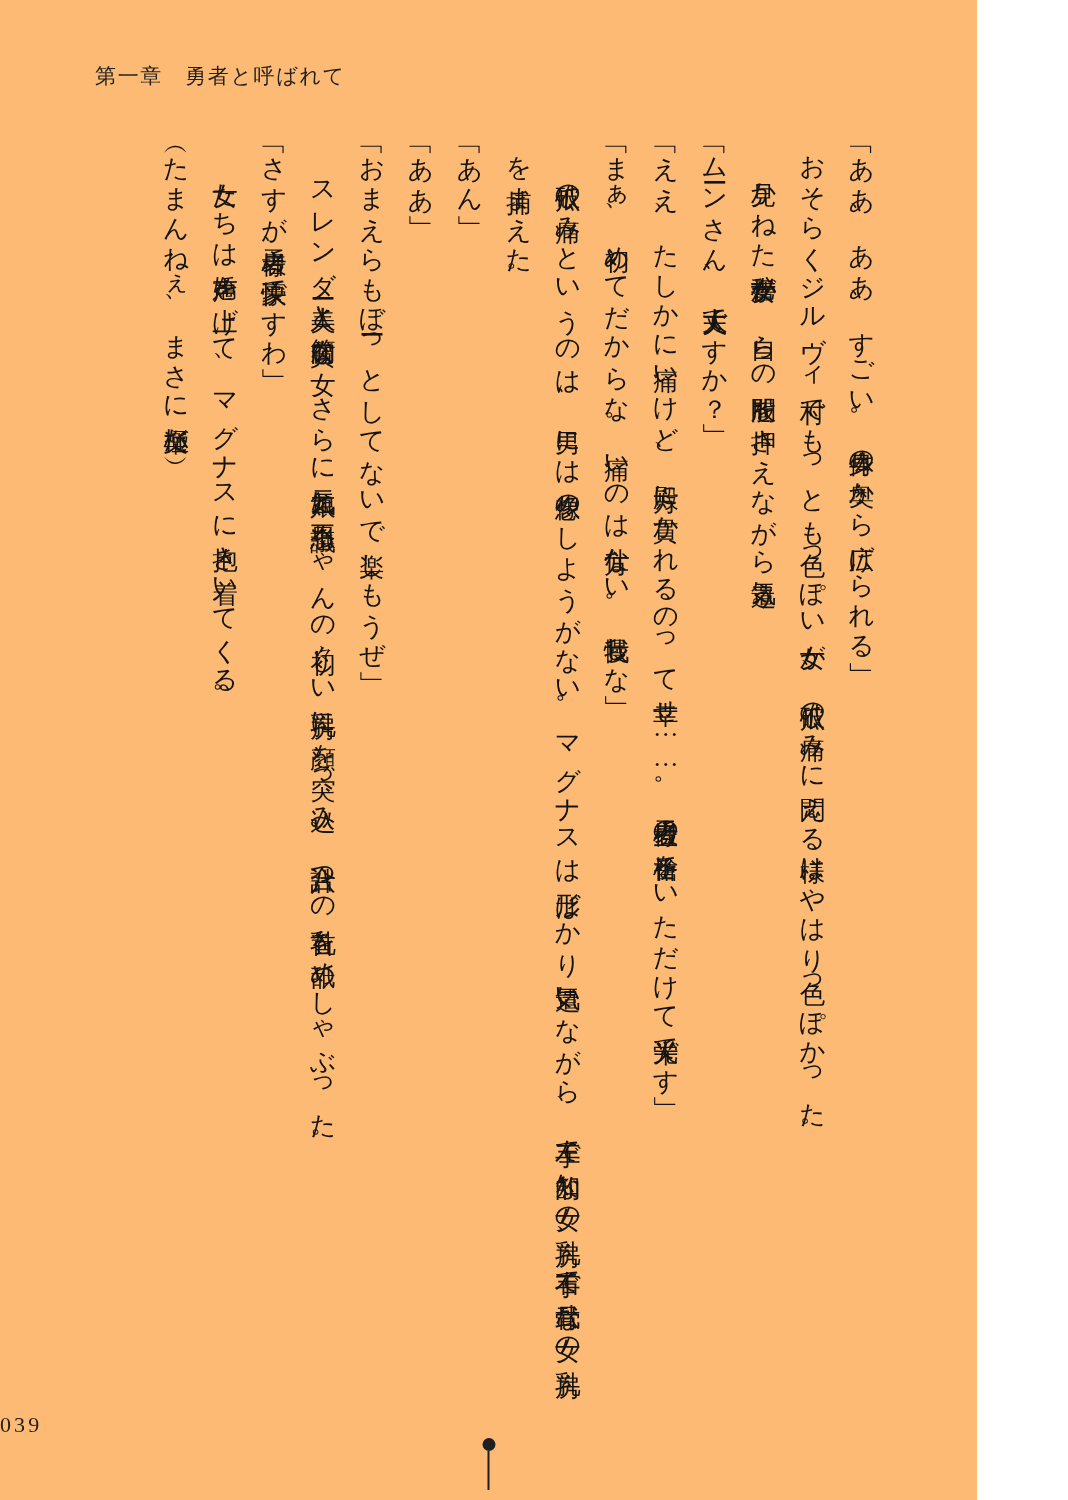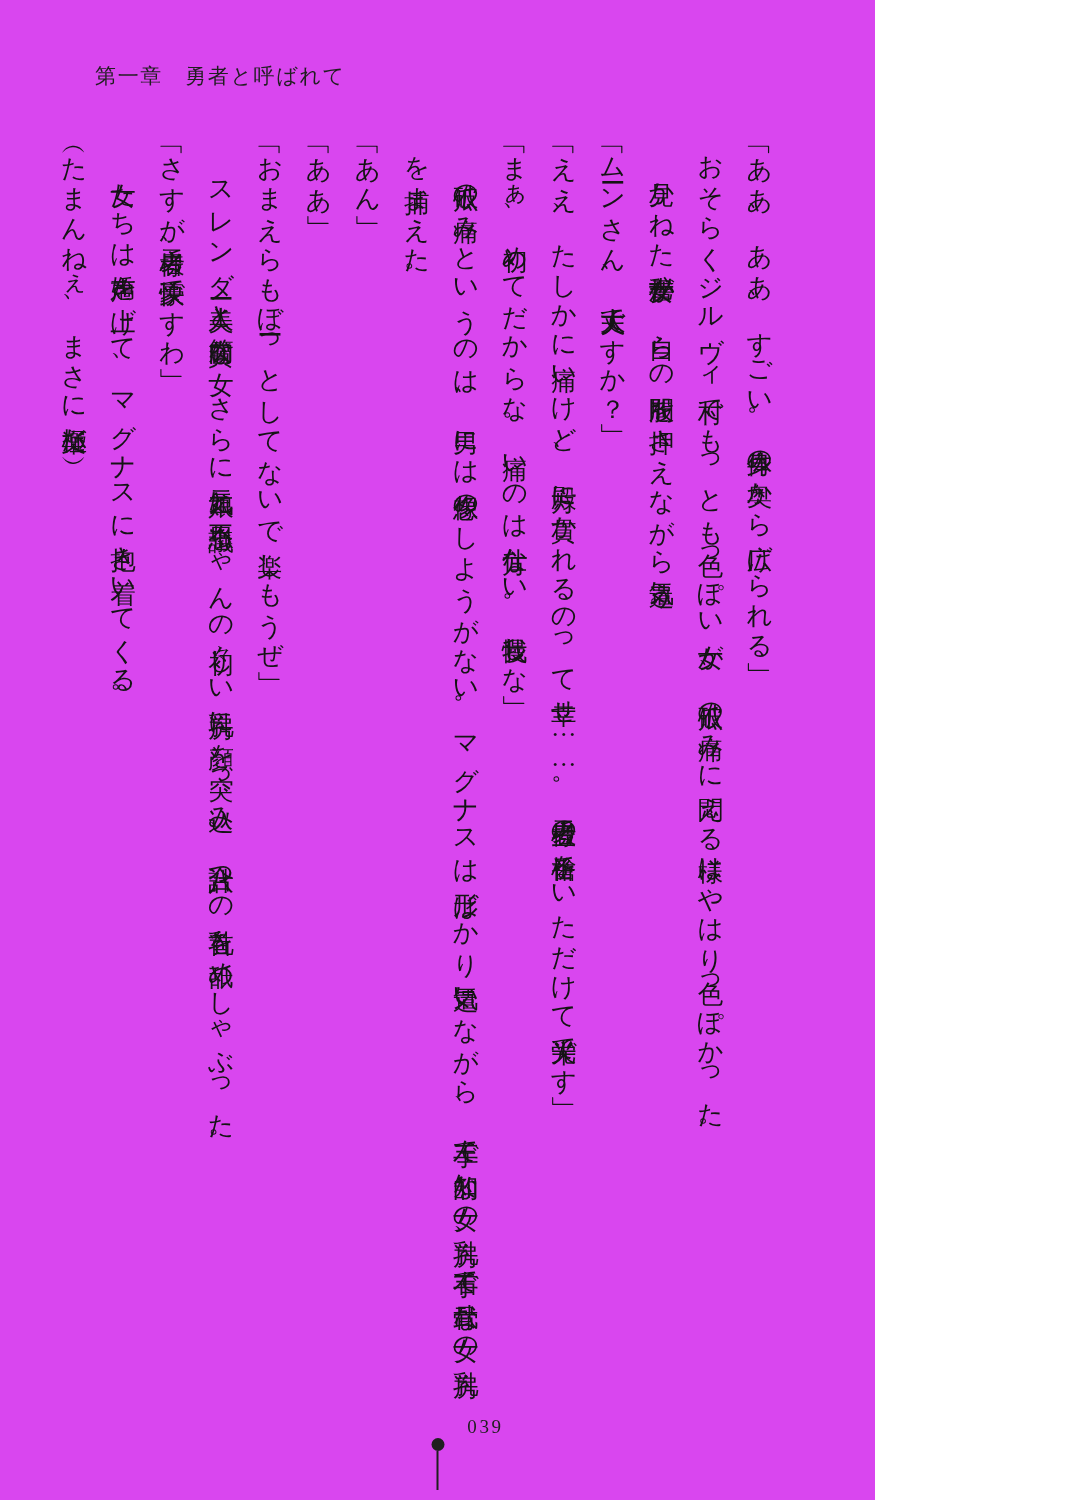--- a/index.html
+++ b/index.html
@@ -2,23 +2,23 @@
 <html><head>
 <meta charset="utf-8">
 <style>
   html, body {
     margin: 0;
     padding: 0;
     background: #ffffff;
   }
   .page {
     position: relative;
-    width: 875px;
+    width: 977px;
     height: 1500px;
-    background: #d946ef;
+    background: #fdba74;
     overflow: hidden;
     font-family: "Liberation Serif", "DejaVu Serif", serif;
     color: #1a1a1a;
   }
 
   
   .running-header {
     position: absolute;
     top: 62px;
     left: 95px;
@@ -54,25 +54,24 @@
   .body-text p.indent {
     text-indent: 1em;
   }
 
   
   .folio {
     position: absolute;
     bottom: 62px;
     left: 0;
     width: 100%;
-    text-align: center;
-    font-size: 19px;
+    text-align: left;
+    font-size: 22px;
     letter-spacing: 0.14em;
     color: #1f1f1f;
-    margin-left: 48px;
   }
   .folio-mark {
     position: absolute;
     bottom: 10px;
     left: 50%;
     transform: translateX(-50%);
     width: 13px;
     height: 52px;
   }
   .folio-mark .dot {

